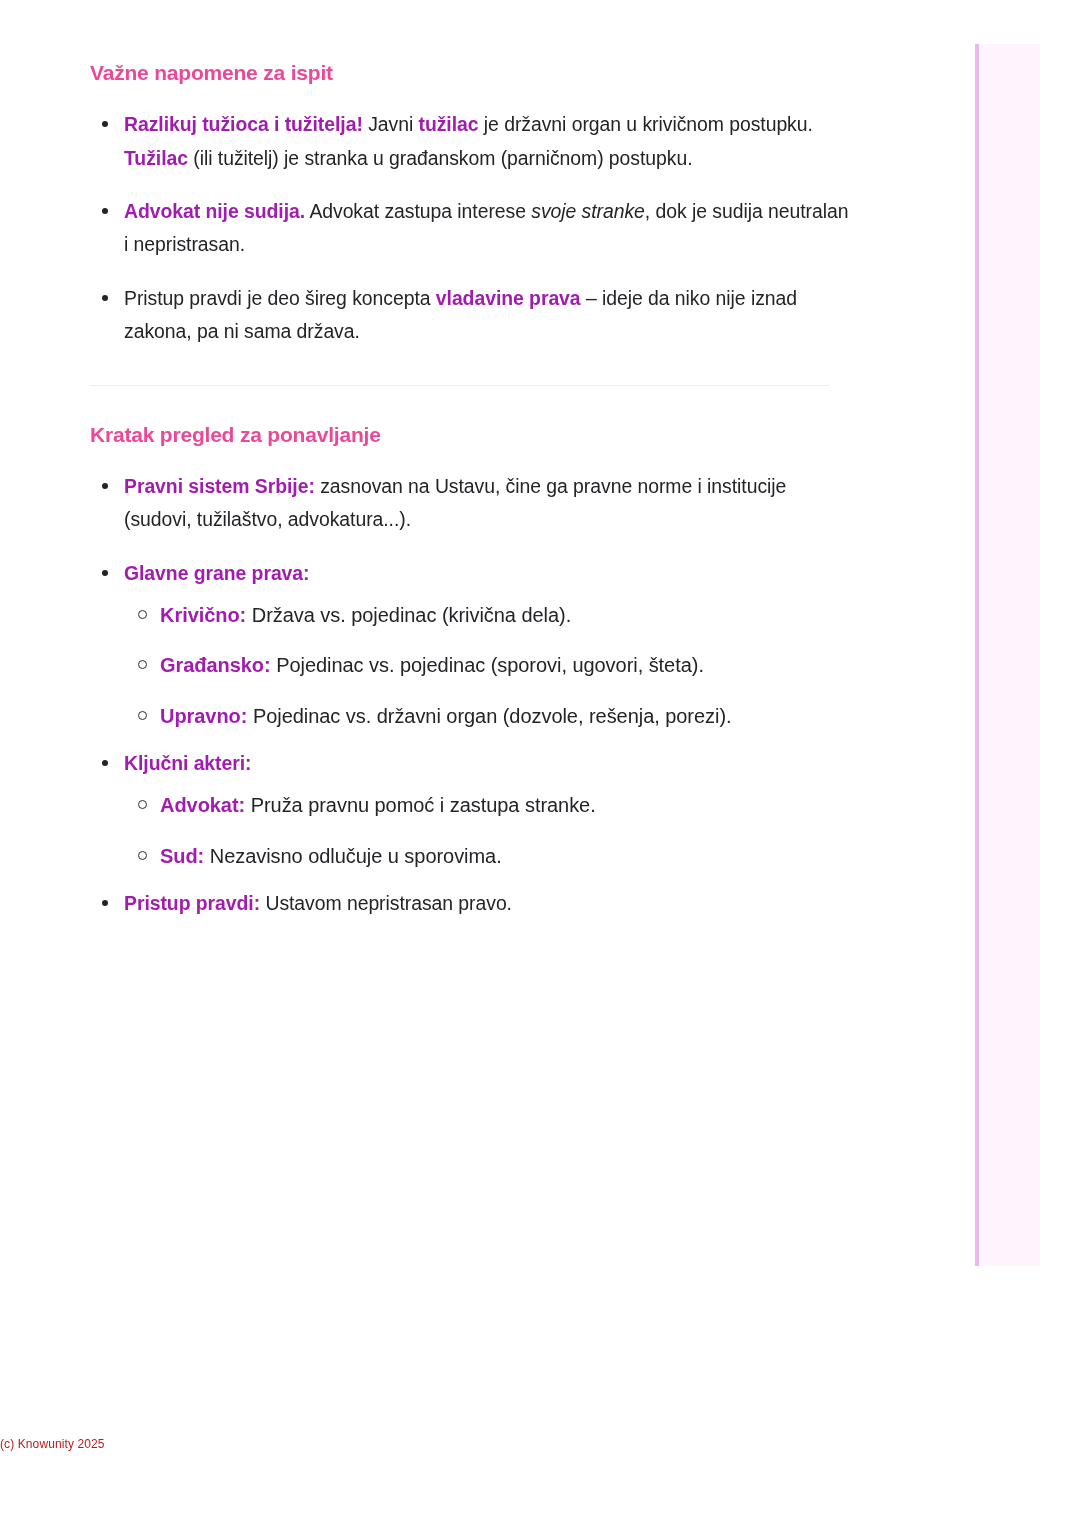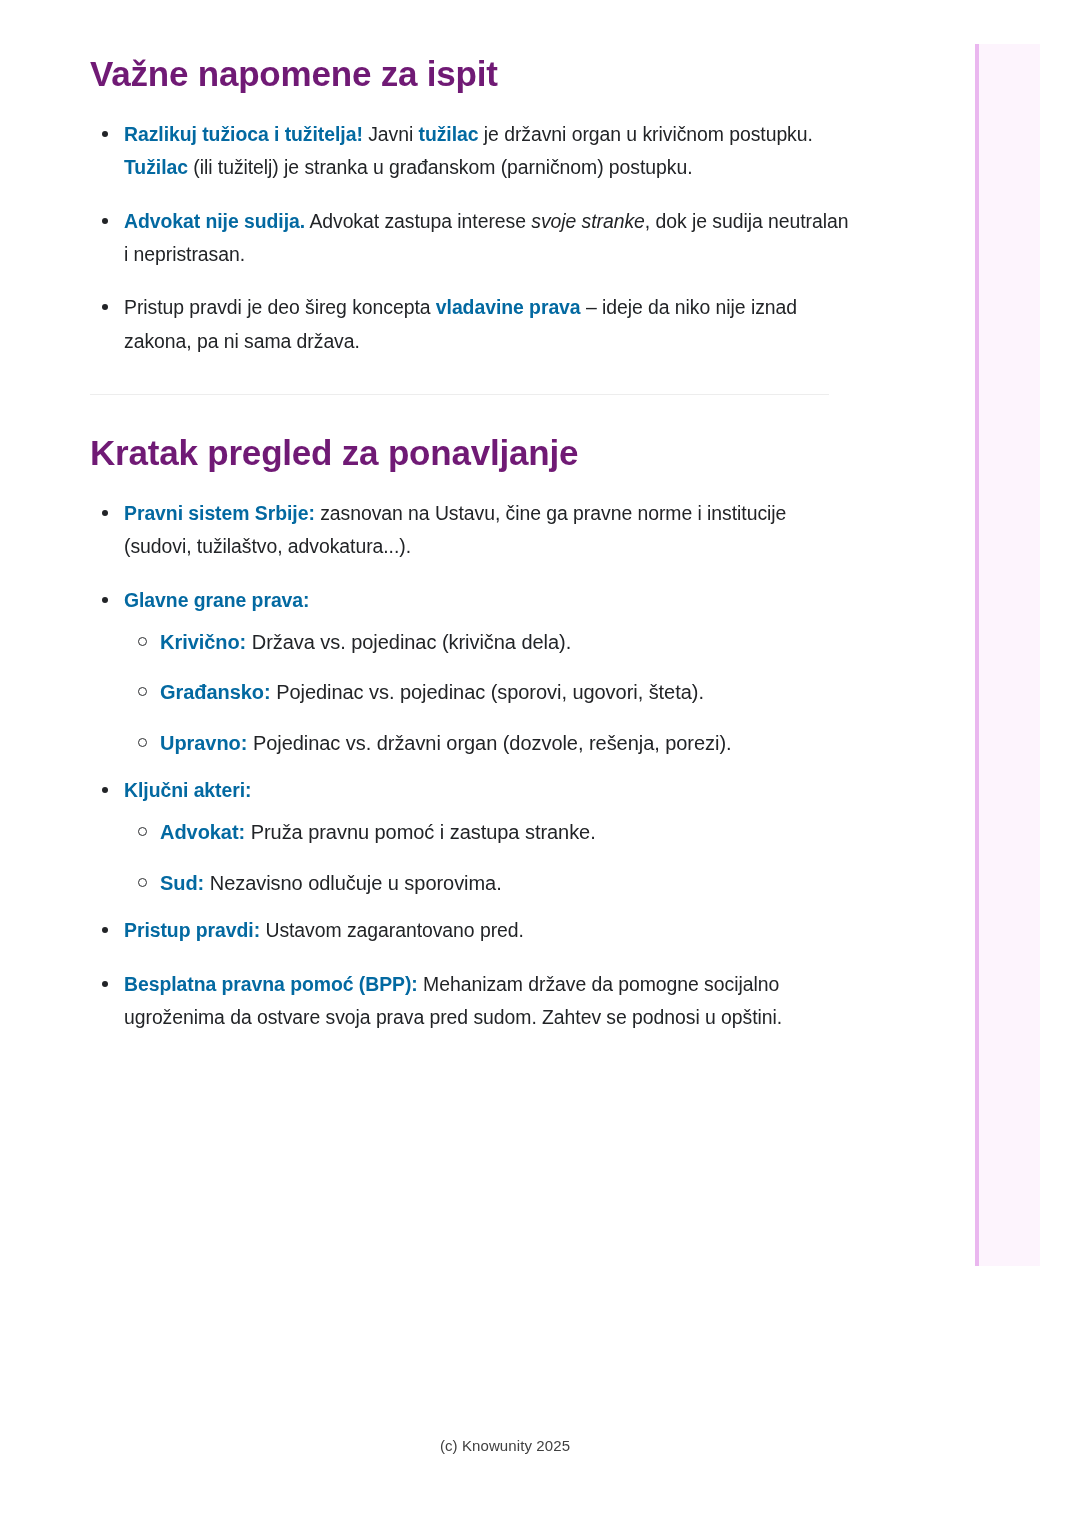--- a/index.html
+++ b/index.html
@@ -30,26 +30,26 @@
   
   .page {
     position: absolute;
     left: 0;
     top: 0;
     width: 940px;
     padding: 44px 90px 0 90px;
   }
 
   h2.section-heading {
-    font-size: 35px;
+    font-size: 21px;
     line-height: 1.25;
     font-weight: 700;
-    color: #701a75;
+    color: #ec4899;
     letter-spacing: -0.2px;
-    margin: 8px 0 22px 0;
+    margin: 16px 0 22px 0;
   }
 
   h2.section-heading.second {
     margin-top: 36px;
   }
 
   ul.bullets {
     list-style: none;
     margin: 0;
     padding: 0;
@@ -105,38 +105,38 @@
     position: absolute;
     left: 14px;
     top: 12px;
     width: 7px;
     height: 7px;
     border-radius: 50%;
     border: 1.6px solid #2c2e31;
     background: transparent;
   }
 
-  b, strong { font-weight: 700; color: #0369a1; }
+  b, strong { font-weight: 700; color: #a21caf; }
   i, em { font-style: italic; }
 
   hr.divider {
     border: none;
     border-top: 1px solid #ededed;
     margin: 36px 0 0 0;
     width: 739px;
   }
 
   .footer {
     position: absolute;
     left: 0;
     top: 1437px;
     width: 1010px;
-    text-align: center;
-    font-size: 15px;
-    color: #404040;
+    text-align: left;
+    font-size: 12px;
+    color: #b91c1c;
     letter-spacing: 0.1px;
   }
 </style>
 </head>
 <body>
 
 <div class="deco-panel"></div>
 
 <div class="page">
 
@@ -157,20 +157,19 @@
         <li><span><b>Pravni sistem Srbije:</b><span> zasnovan na Ustavu, čine ga pravne norme i institucije (sudovi, tužilaštvo, advokatura...).</span></span></li>
         <li class="tight"><span><b>Glavne grane prava:</b></span><ul class="sub-bullets">
             <li><span><b>Krivično:</b><span> Država vs. pojedinac (krivična dela).</span></span></li>
             <li><span><b>Građansko:</b><span> Pojedinac vs. pojedinac (sporovi, ugovori, šteta).</span></span></li>
             <li><span><b>Upravno:</b><span> Pojedinac vs. državni organ (dozvole, rešenja, porezi).</span></span></li>
           </ul></li>
         <li class="tight"><span><b>Ključni akteri:</b></span><ul class="sub-bullets">
             <li><span><b>Advokat:</b><span> Pruža pravnu pomoć i zastupa stranke.</span></span></li>
             <li><span><b>Sud:</b><span> Nezavisno odlučuje u sporovima.</span></span></li>
           </ul></li>
-        <li><span><b>Pristup pravdi:</b><span> Ustavom zagarantovano pred.</span></span></li>
-        <li><span><b>Besplatna pravna pomoć (BPP):</b><span> Mehanizam države da pomogne socijalno ugroženima da ostvare svoja prava pred sudom. Zahtev se podnosi u opštini.</span></span></li>
+        <li><span><b>Pristup pravdi:</b><span> Ustavom nepristrasan pravo.</span></span></li>
       </ul>
   </section>
 
 </div>
 
 <div class="footer">(c) Knowunity 2025</div>
 
 </body></html>

